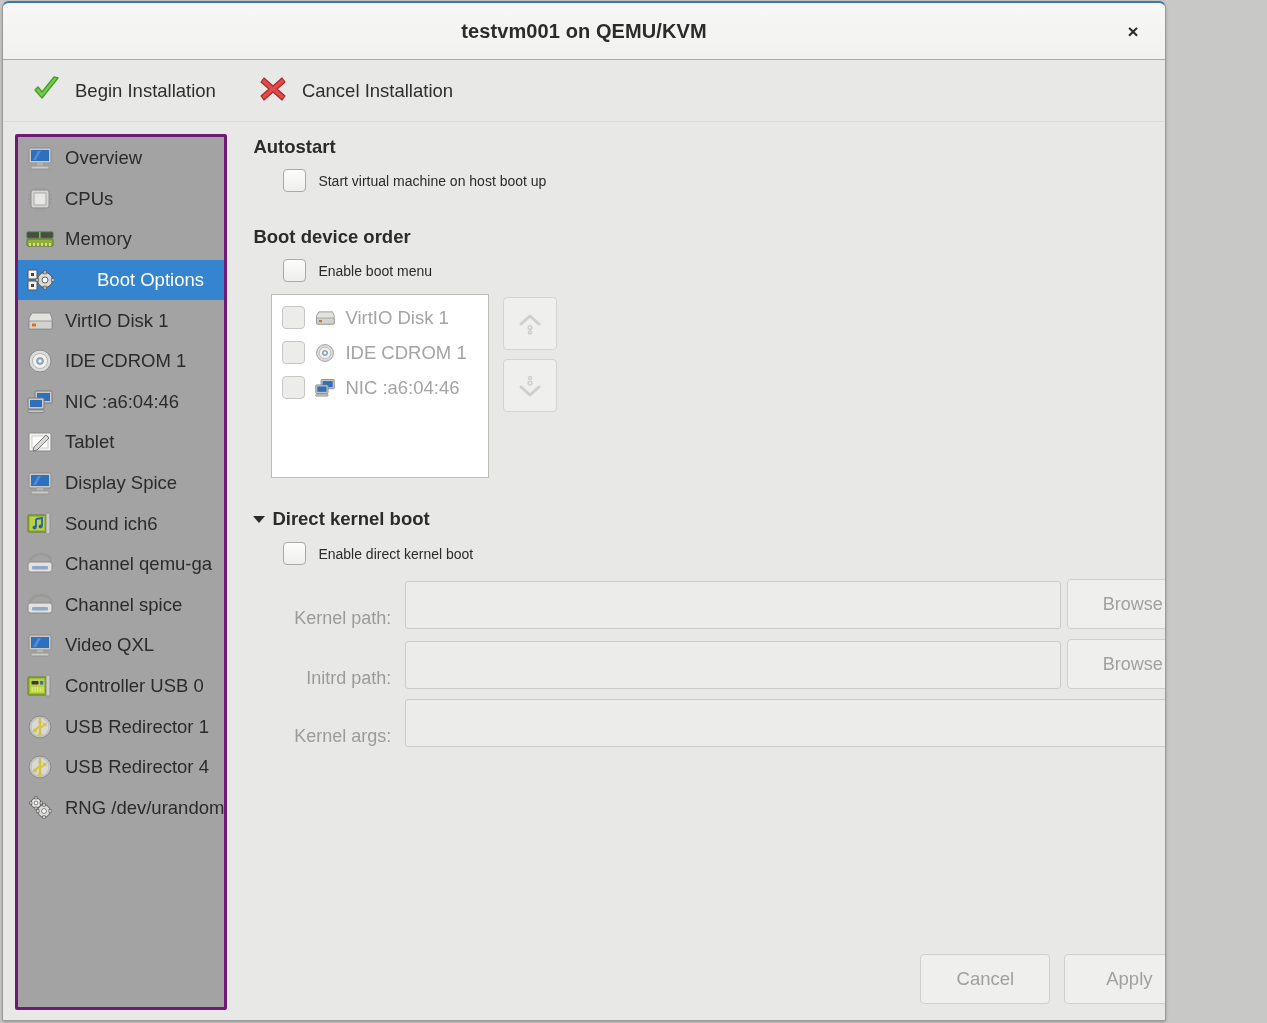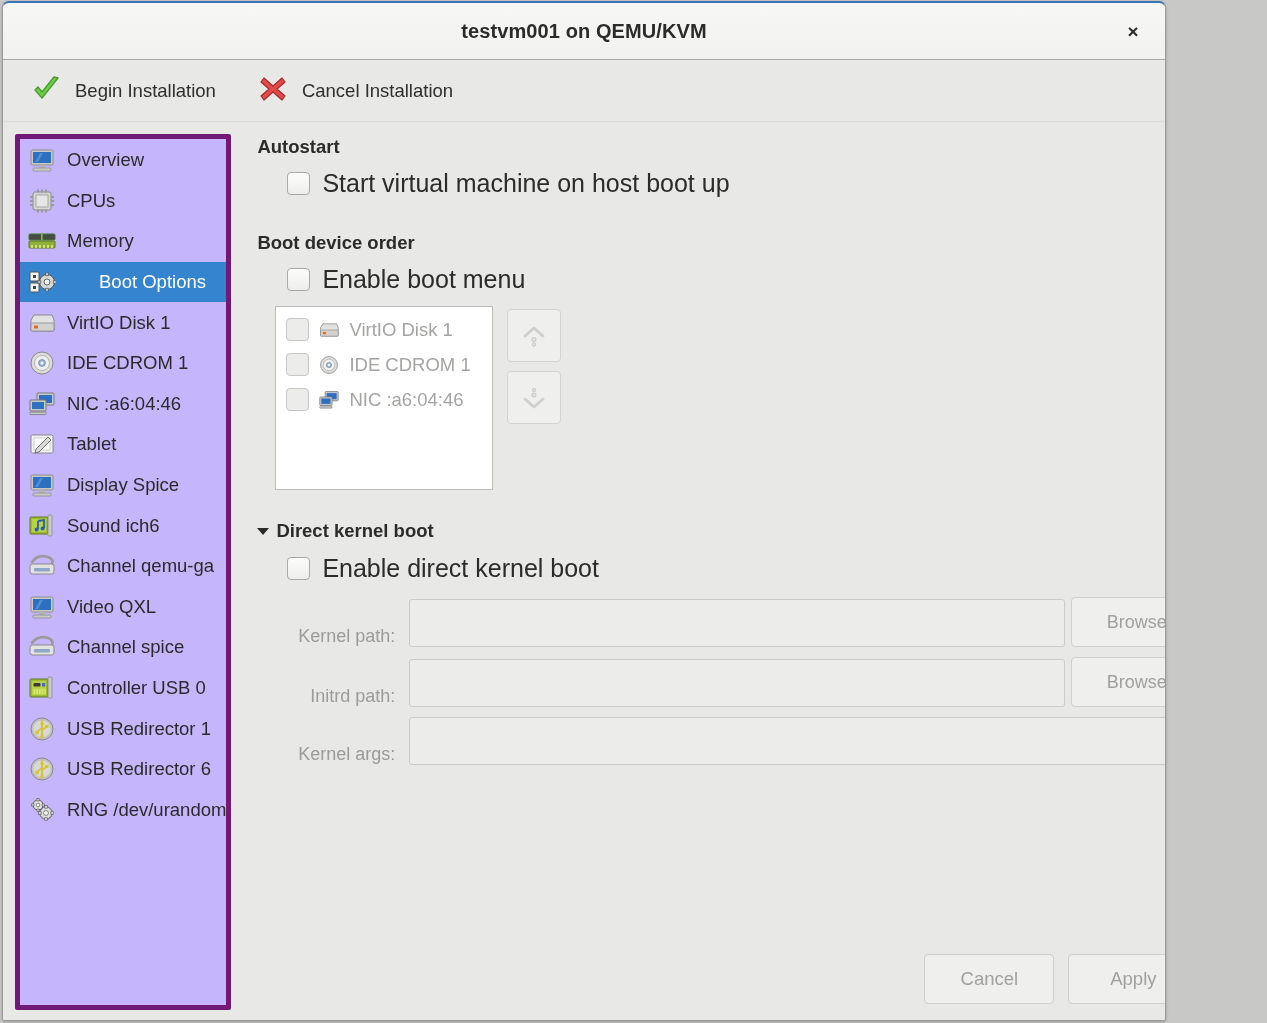--- a/index.html
+++ b/index.html
@@ -72,22 +72,22 @@
     gap: 14px;
   }
   
   .sidebar-col {
     width: 272px;
     display: flex; flex-direction: column;
     gap: 11px;
   }
   .device-list {
     flex: 1;
-    background: #c4b5fd;
-    border: 5px solid #701a75;
+    background: #a3a3a3;
+    border: 3px solid #701a75;
     border-radius: 2px;
     overflow: hidden;
     padding-top: 1px;
   }
   .device-row {
     display: flex; align-items: center;
     height: 40.6px;
     padding-left: 8px;
     gap: 11px;
     cursor: pointer;
@@ -124,21 +124,21 @@
   }
   .checkbox {
     width: 23px; height: 23px; flex: none;
     background: linear-gradient(to bottom, #fcfcfc 0%, #eeeeec 100%);
     border: 1px solid #a9a9a7;
     border-radius: 4px;
   }
   .checkbox.dim {
     background: #ececeb; border-color: #c6c6c4;
   }
-  .chk-label { font-size: 25px; color: #2b2b2b; }
+  .chk-label { font-size: 14px; color: #2b2b2b; }
 
   .boot-block { display: flex; gap: 14px; margin-left: 18px; margin-top: 12px; }
   .boot-list {
     width: 218px; height: 184px;
     background: #ffffff;
     border: 1px solid #bcbcba;
     padding: 5px 0 0 0;
   }
   .boot-row {
     display: flex; align-items: center; gap: 9px;
@@ -364,35 +364,35 @@
           <div class="device-row">
             <span class="dev-icon"><svg width="28" height="26" viewBox="0 0 28 26">
                 <path d="M4 9 Q10 1 20 4 Q26 6 24 11" fill="none" stroke="#9a9a98" stroke-width="2.6" stroke-linecap="round"></path>
                 <rect x="2" y="11" width="24" height="10" rx="2.5" fill="#e2e2e0" stroke="#8a8a88"></rect>
                 <rect x="6" y="15" width="16" height="3.5" rx="1" fill="#8fa8c8"></rect>
               </svg></span>
             <span class="device-label">Channel qemu-ga</span>
           </div>
           <div class="device-row">
             <span class="dev-icon"><svg width="28" height="26" viewBox="0 0 28 26">
+                <path d="M4 9 Q10 1 20 4 Q26 6 24 11" fill="none" stroke="#9a9a98" stroke-width="2.6" stroke-linecap="round"></path>
+                <rect x="2" y="11" width="24" height="10" rx="2.5" fill="#e2e2e0" stroke="#8a8a88"></rect>
+                <rect x="6" y="15" width="16" height="3.5" rx="1" fill="#8fa8c8"></rect>
+              </svg></span>
+            <span class="device-label">Channel spice</span>
+          </div>
+          <div class="device-row">
+            <span class="dev-icon"><svg width="28" height="26" viewBox="0 0 28 26">
                 <rect x="3" y="3" width="22" height="15" rx="1.5" fill="#c9c9c7" stroke="#8d8d8b"></rect>
                 <rect x="5" y="5" width="18" height="11" fill="#2f6fc0"></rect>
                 <path d="M7 15 L12 6 L15 6 L10 15 Z" fill="#5b9ae0" opacity=".7"></path>
                 <rect x="11" y="18" width="6" height="3" fill="#b4b4b2"></rect>
                 <rect x="5" y="21" width="18" height="3" rx="1" fill="#c9c9c7" stroke="#8d8d8b" stroke-width=".8"></rect>
               </svg></span>
             <span class="device-label">Video QXL</span>
-          </div>
-          <div class="device-row">
-            <span class="dev-icon"><svg width="28" height="26" viewBox="0 0 28 26">
-                <path d="M4 9 Q10 1 20 4 Q26 6 24 11" fill="none" stroke="#9a9a98" stroke-width="2.6" stroke-linecap="round"></path>
-                <rect x="2" y="11" width="24" height="10" rx="2.5" fill="#e2e2e0" stroke="#8a8a88"></rect>
-                <rect x="6" y="15" width="16" height="3.5" rx="1" fill="#8fa8c8"></rect>
-              </svg></span>
-            <span class="device-label">Channel spice</span>
           </div>
           <div class="device-row">
             <span class="dev-icon"><svg width="28" height="26" viewBox="0 0 28 26">
                 <rect x="2" y="4" width="18" height="18" rx="1" fill="#9fbb2e" stroke="#5f7a20"></rect>
                 <rect x="4" y="6" width="14" height="14" fill="#b8d04a"></rect>
                 <rect x="5.5" y="8" width="7" height="3.5" rx="1" fill="#3a3a38"></rect>
                 <rect x="14" y="8" width="3.2" height="3.5" rx=".6" fill="#3a6fb8"></rect>
                 <g fill="#d8e86a">
                   <rect x="5.5" y="14" width="1.8" height="5"></rect>
                   <rect x="8.2" y="14" width="1.8" height="5"></rect>
@@ -421,21 +421,21 @@
             <span class="dev-icon"><svg width="28" height="26" viewBox="0 0 28 26">
                 <circle cx="14" cy="13" r="11" fill="#c2c2c0" stroke="#8a8a88"></circle>
                 <circle cx="14" cy="13" r="8.5" fill="#d8d8d6"></circle>
                 <path d="M14 5 L14 20" stroke="#d8c43a" stroke-width="2.2" stroke-linecap="round"></path>
                 <path d="M14 5 L11.6 8.4 L16.4 8.4 Z" fill="#d8c43a"></path>
                 <path d="M14 12 L9.5 15.5 M14 14 L18.5 11" stroke="#d8c43a" stroke-width="1.8" stroke-linecap="round"></path>
                 <circle cx="9" cy="16.4" r="2" fill="#d8c43a"></circle>
                 <rect x="17" y="9" width="3.6" height="3" fill="#d8c43a"></rect>
                 <circle cx="14" cy="20.6" r="1.9" fill="#d8c43a"></circle>
               </svg></span>
-            <span class="device-label">USB Redirector 6</span>
+            <span class="device-label">USB Redirector 4</span>
           </div>
           <div class="device-row">
             <span class="dev-icon"><svg width="28" height="26" viewBox="0 0 28 26">
                 <circle cx="10" cy="8" r="5" fill="#e6e6e4" stroke="#555"></circle>
                 <circle cx="10" cy="8" r="1.9" fill="#fafaf8" stroke="#555" stroke-width=".7"></circle>
                 <g fill="#e6e6e4" stroke="#555" stroke-width=".6">
                   <rect x="9" y="1.6" width="2" height="2.4"></rect>
                   <rect x="9" y="12" width="2" height="2.4"></rect>
                   <rect x="3.6" y="7" width="2.4" height="2"></rect>
                   <rect x="14" y="7" width="2.4" height="2"></rect>

